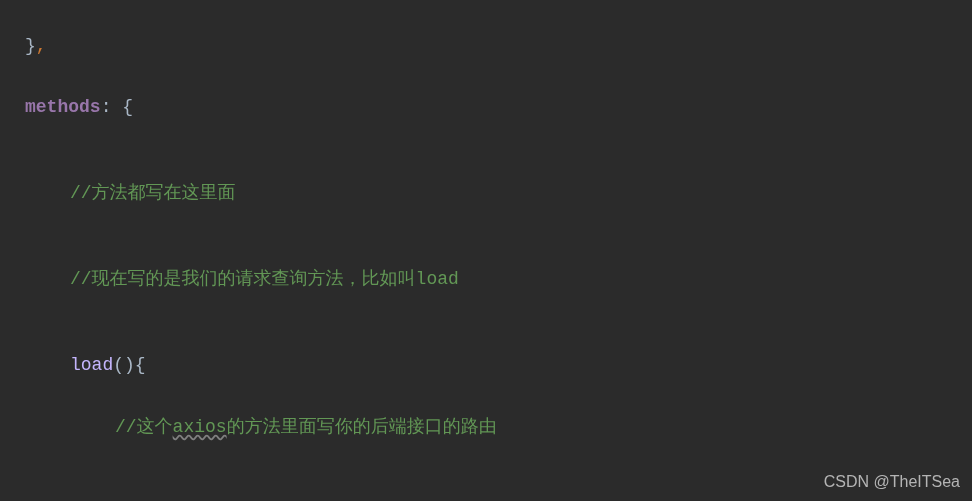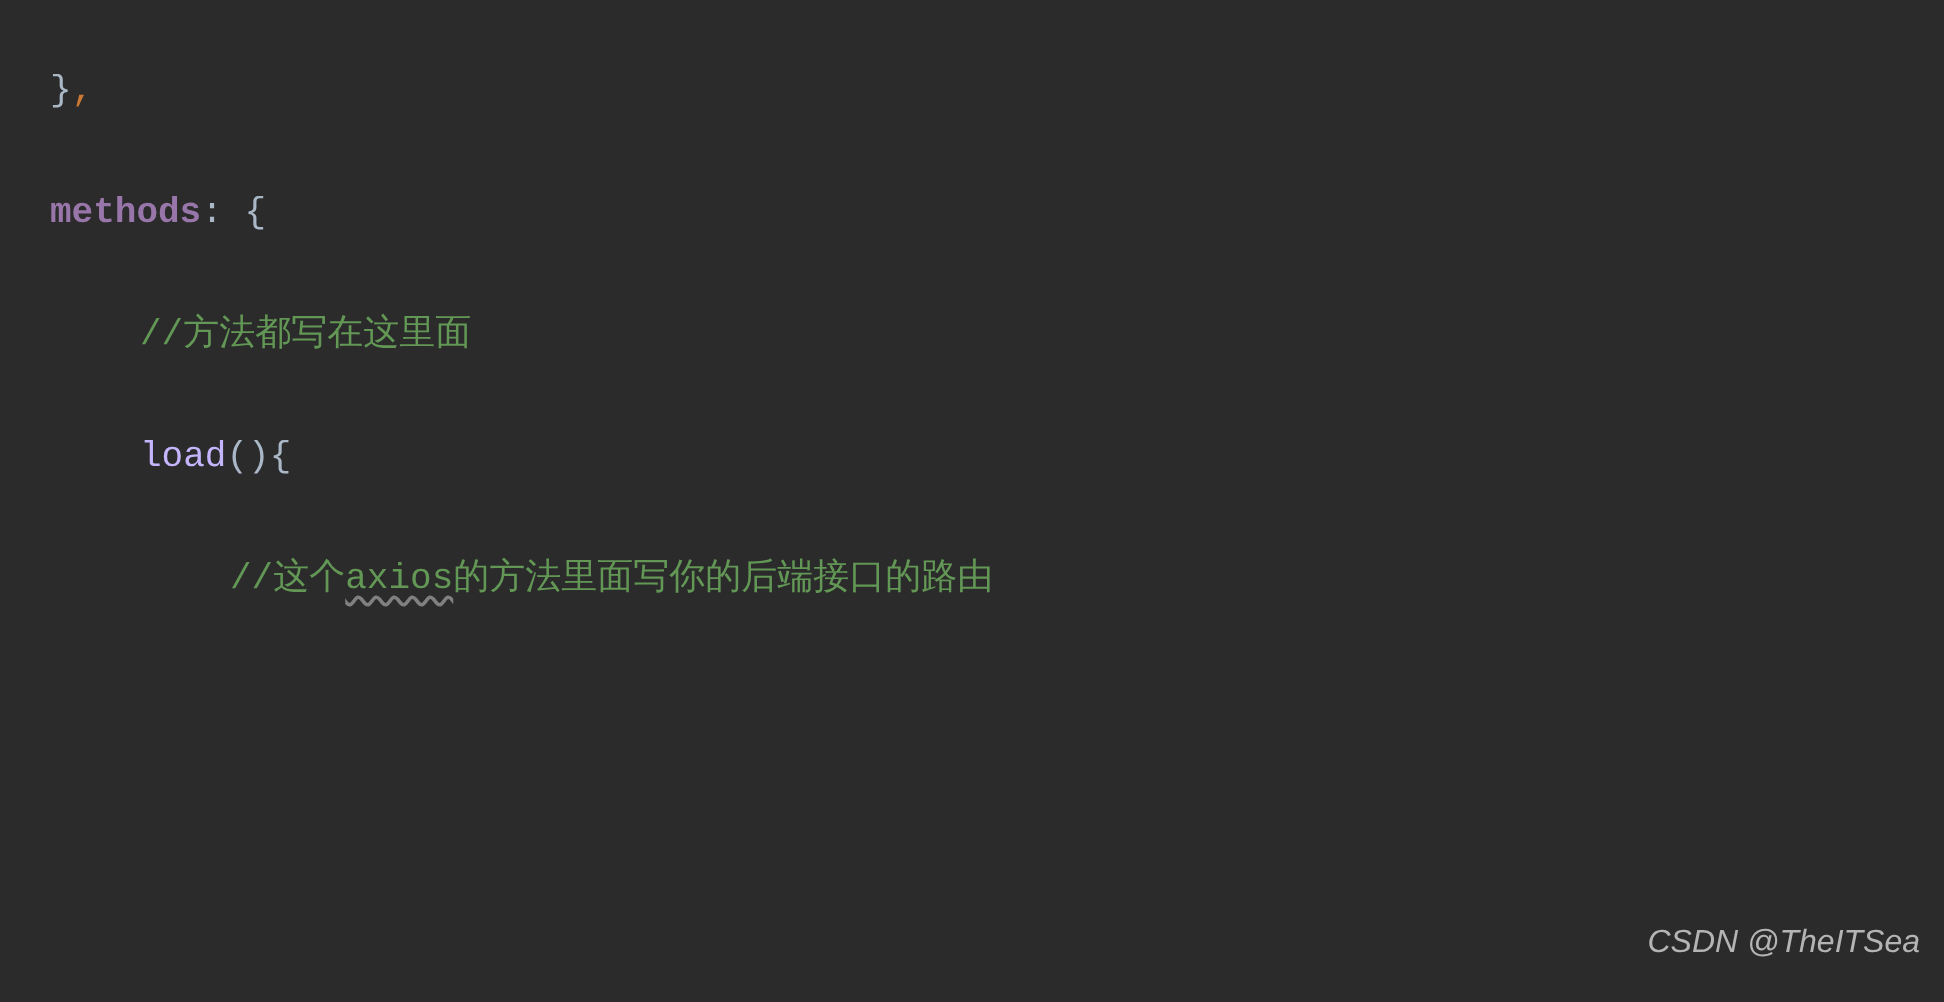--- a/index.html
+++ b/index.html
@@ -17,59 +17,59 @@
       width: 972px;
       height: 501px;
       overflow: hidden;
       position: relative;
     }
     .code-container {
       padding: 0 0 0 25px;
       white-space: pre;
     }
     .indent-1 { padding-left: 0px; }
-    .indent-2 { padding-left: 45px; }
+    .indent-2 { padding-left: 45px; margin-top: 25px; }
     .indent-3 { padding-left: 90px; }
     
     .keyword-methods { color: #9876aa; font-weight: bold; }
     .keyword-load { color: #c4b5fd; }
     .comment { color: #629755; }
     .punct { color: #cc7832; }
     .default { color: #a9b7c6; }
     .paren { color: #a9b7c6; }
     
     .underline-warn {
       text-decoration: underline;
       text-decoration-style: wavy;
       text-decoration-color: #808080;
       text-underline-offset: 3px;
     }
     
     .watermark {
       position: absolute;
-      bottom: 16px;
+      bottom: 6px;
       right: 12px;
       color: #cccccc;
       font-size: 16px;
       font-family: Arial, sans-serif;
       opacity: 0.85;
-      font-style: italic;
     }
     
     .line {
       display: block;
     }
   </style>
 </head>
 <body>
 
 <div class="code-container">
 <span class="line indent-1"><span class="default">}</span><span class="punct">,</span></span>
 <span class="line indent-1"><span class="keyword-methods">methods</span><span class="default">: </span><span class="default">{</span></span>
 <span class="line indent-2"><span class="comment">//方法都写在这里面</span></span>
+<span class="line indent-2"><span class="comment">//现在写的是我们的请求查询方法，比如叫load</span></span>
 <span class="line indent-2"><span class="keyword-load">load</span><span class="paren">()</span><span class="default">{</span></span>
 <span class="line indent-3"><span class="comment">//这个</span><span class="comment underline-warn">axios</span><span class="comment">的方法里面写你的后端接口的路由</span></span>
 
 
 
 
 
 
 
 

